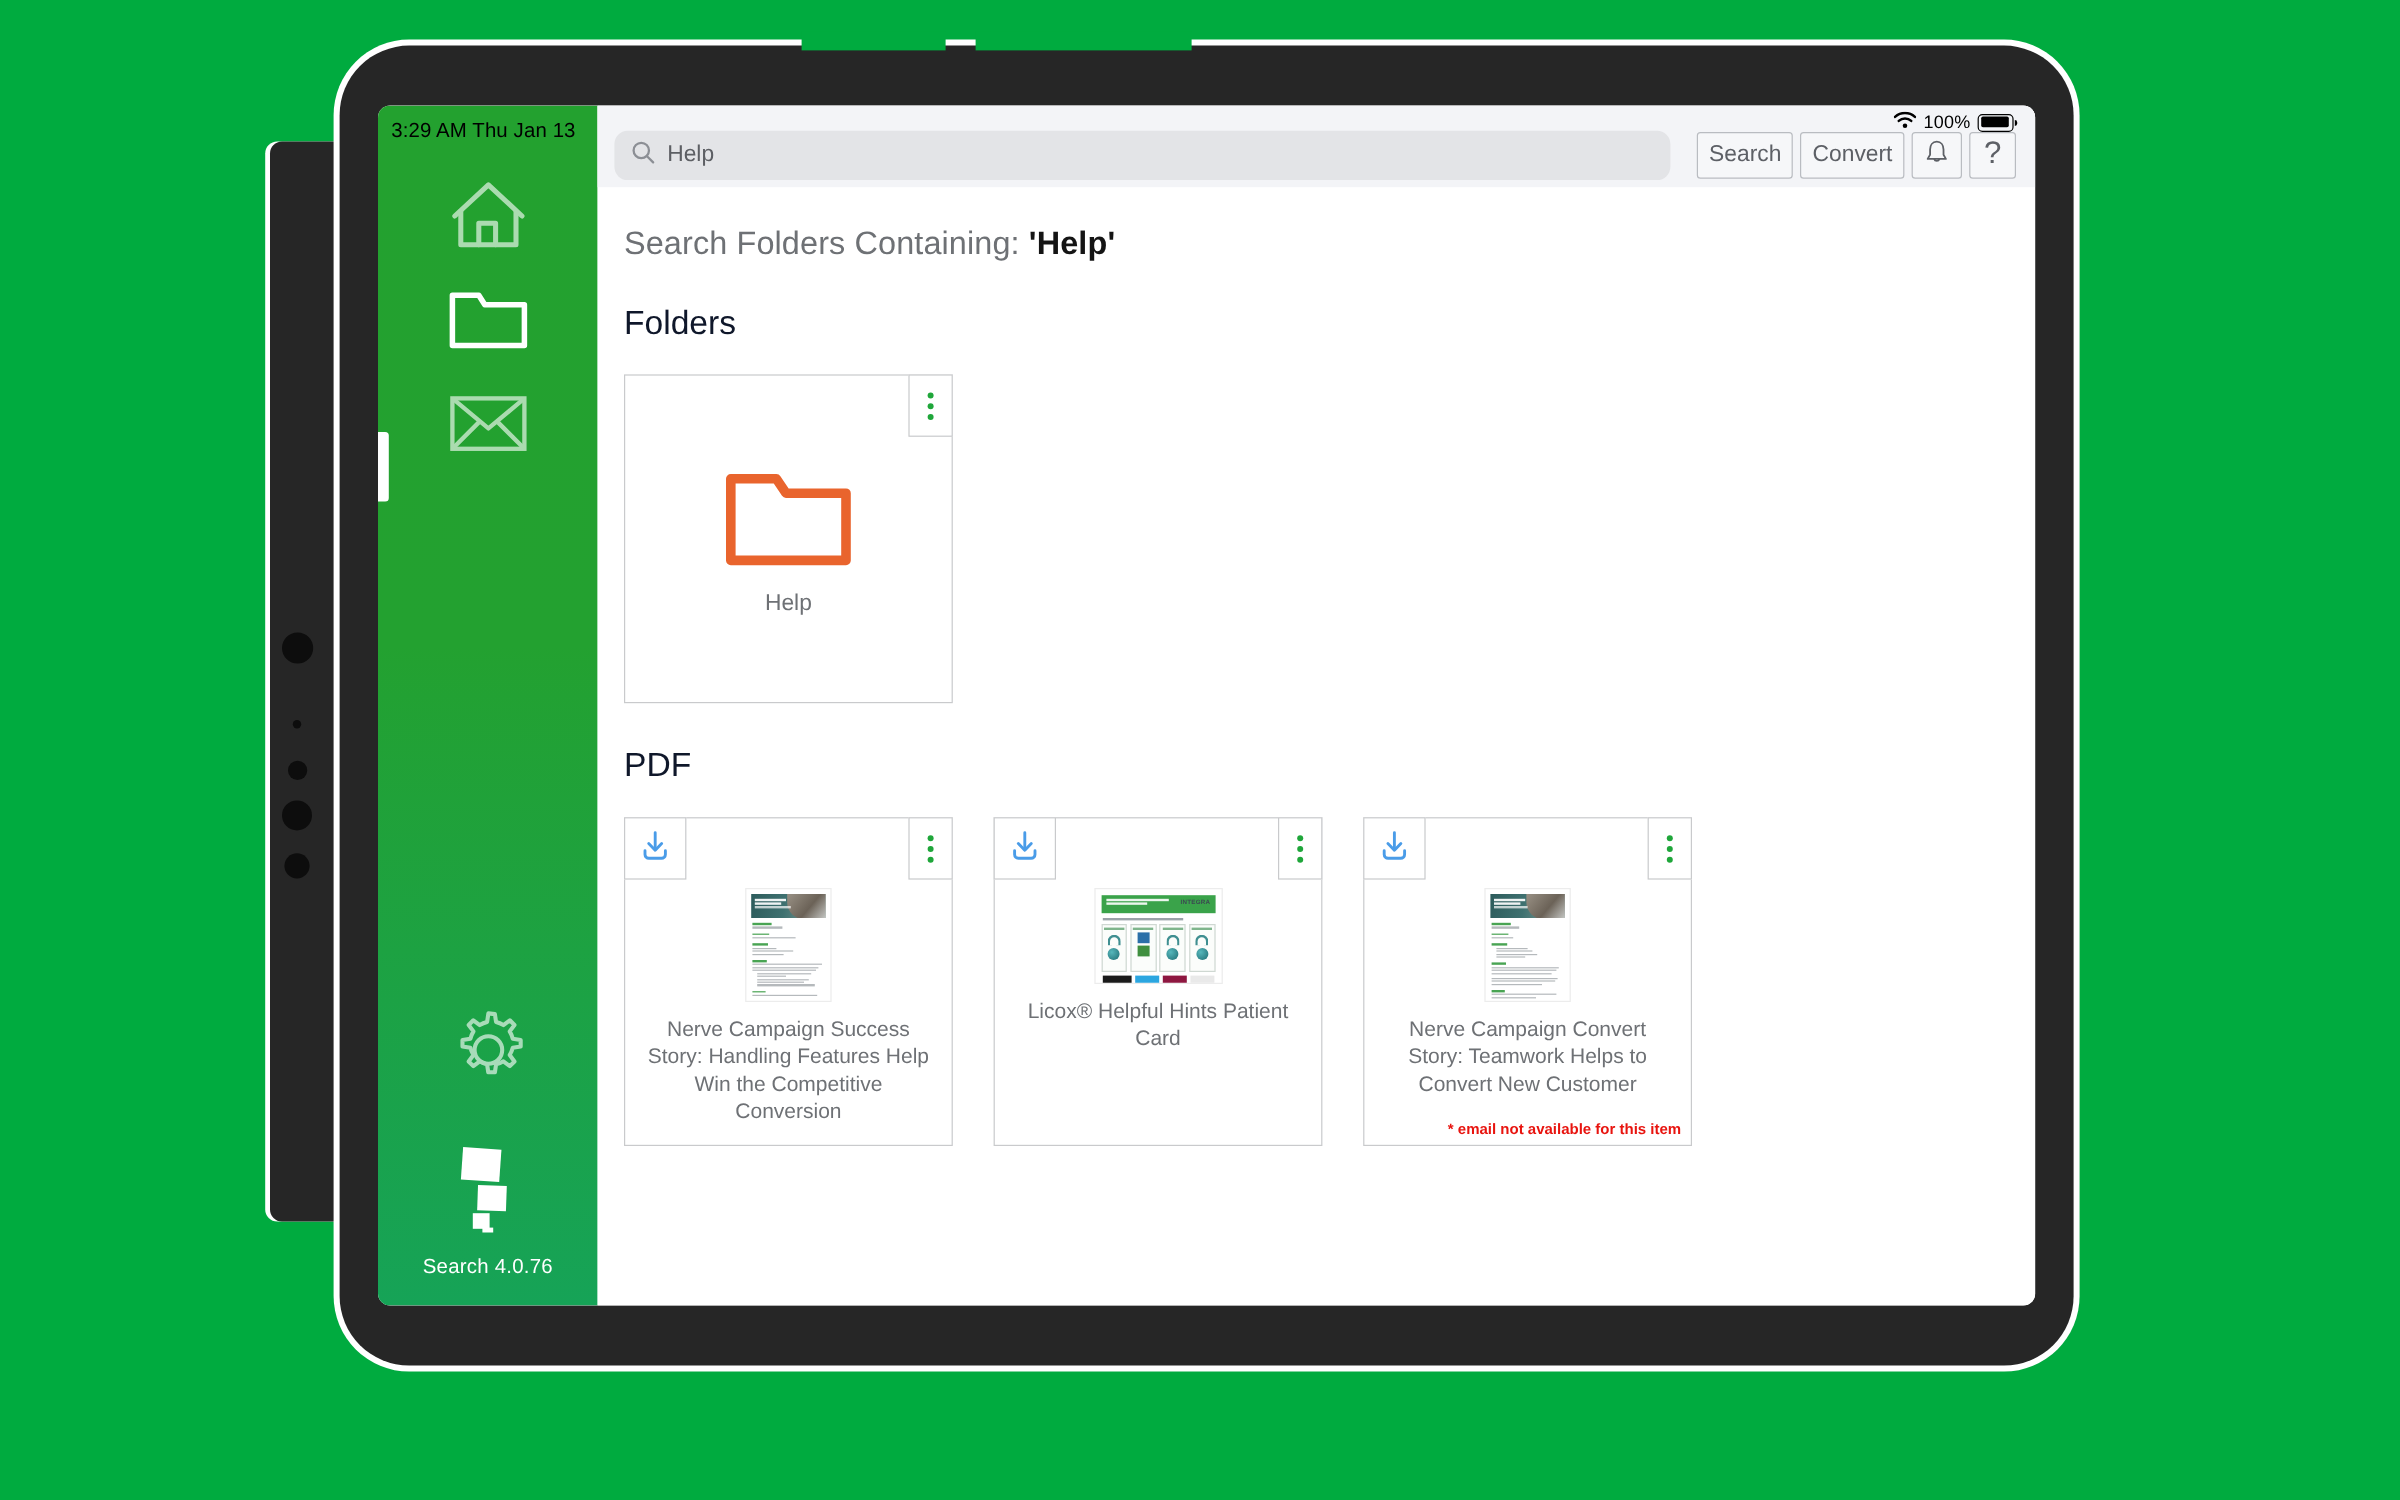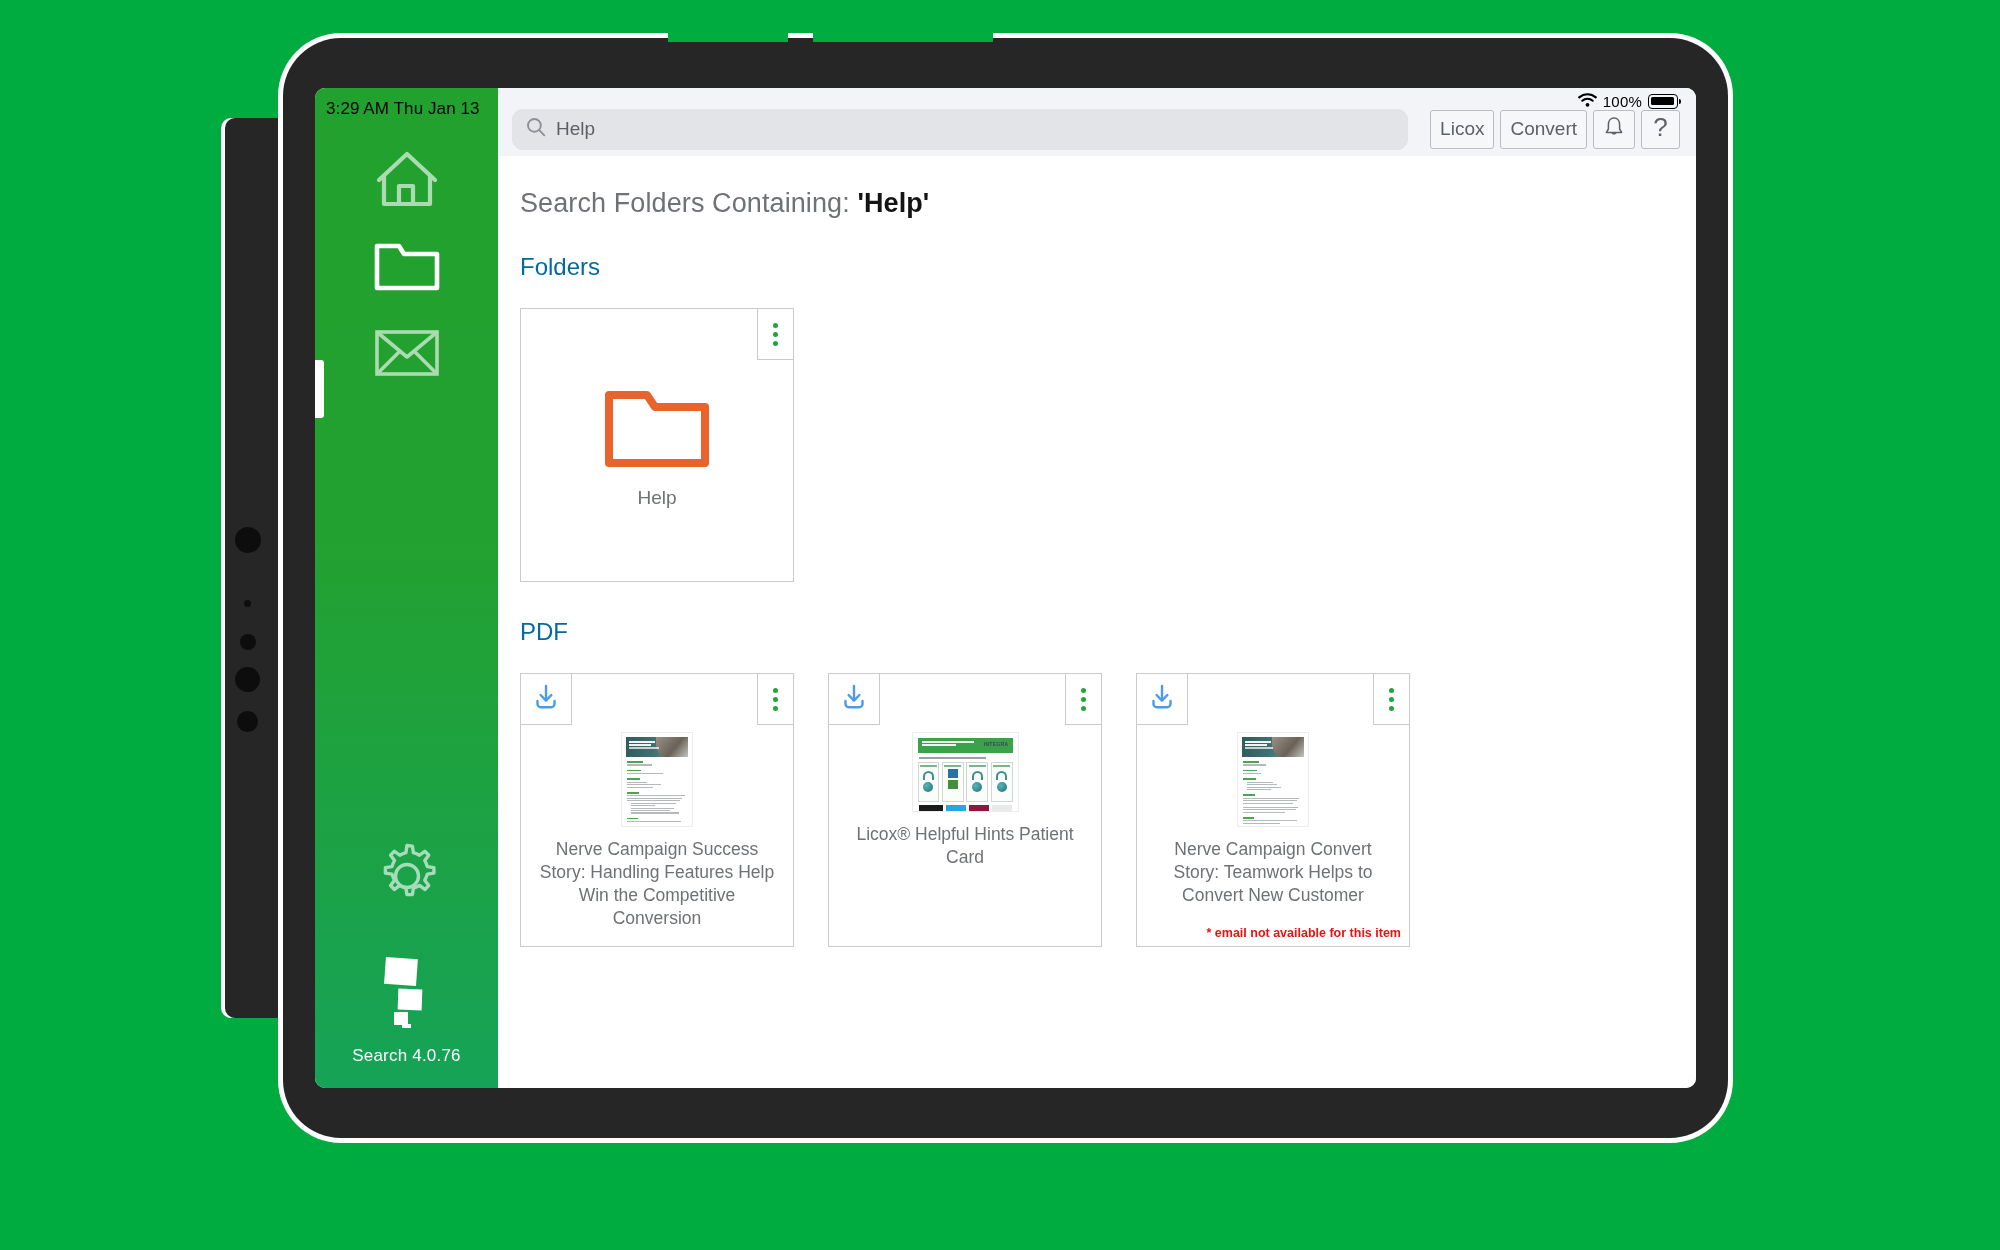--- a/index.html
+++ b/index.html
@@ -203,22 +203,22 @@
     overflow: hidden;
   }
   #results-title {
     font-size: 27px;
     color: #6e7175;
     margin-bottom: 34px;
     letter-spacing: 0.1px;
   }
   #results-query { color: #141414; font-weight: 700; }
   .section-label {
-    font-size: 24px;
-    color: #0369a1;
+    font-size: 28px;
+    color: #0f172a;
     margin-bottom: 27px;
   }
   #pdf-label { margin-top: 36px; }
   .card-row { display: flex; gap: 34px; }
 
   .card {
     width: 274px;
     height: 274px;
     border: 1px solid #c9cacc;
     position: relative;
@@ -416,21 +416,21 @@
         <div id="search-box">
           <span>
             <svg width="20" height="20" viewBox="0 0 20 20">
               <circle cx="8.4" cy="8.4" r="6.4" fill="none" stroke="#8c8f95" stroke-width="1.9"></circle>
               <path d="M13.2 13.2 L18.3 18.3" stroke="#8c8f95" stroke-width="1.9" stroke-linecap="round"></path>
             </svg>
           </span>
           <span id="search-value">Help</span>
         </div>
 
-        <div class="tb-btn">Licox</div>
+        <div class="tb-btn">Search</div>
         <div class="tb-btn">Convert</div>
         <div class="tb-btn">
           <span>
             <svg width="22" height="23" viewBox="0 0 22 23">
               <path d="M11 3 C14.6 3 16.6 6 16.6 9.6 L16.6 14 L18.6 17.4 L3.4 17.4 L5.4 14 L5.4 9.6
                        C5.4 6 7.4 3 11 3 Z" fill="none" stroke="#5d6066" stroke-width="1.5" stroke-linejoin="round"></path>
               <path d="M8.8 17.4 a2.3 2.3 0 0 0 4.4 0" fill="none" stroke="#5d6066" stroke-width="1.5"></path>
             </svg>
           </span>
         </div>

